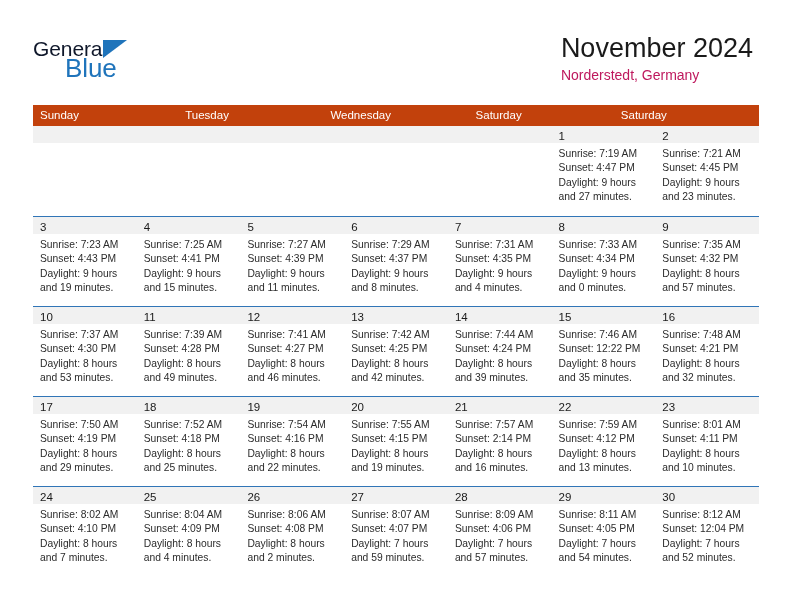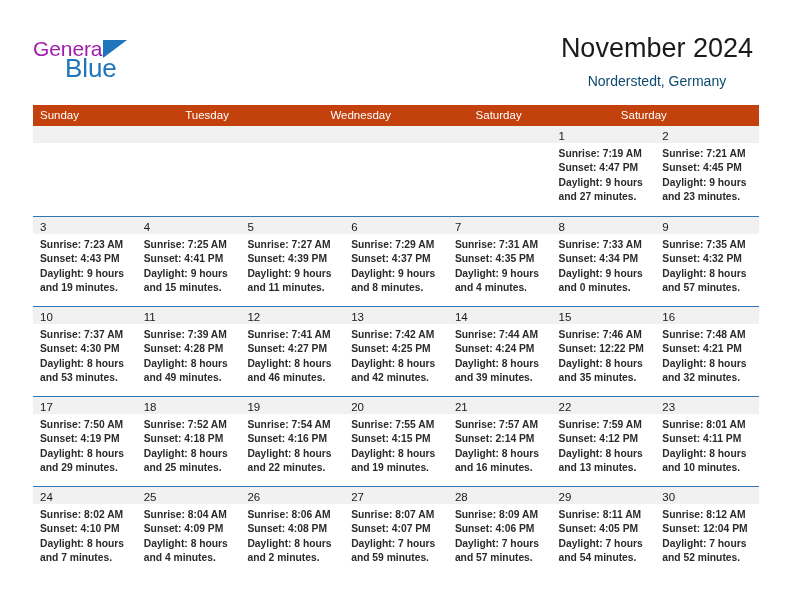--- a/index.html
+++ b/index.html
@@ -36,21 +36,21 @@
     left: 33px;
     top: 38px;
     width: 160px;
     height: 50px;
   }
   .logo-general {
     position: absolute;
     left: 0;
     top: 0;
     font-size: 21px;
-    color: #a21caf;
+    color: #0f172a;
     letter-spacing: -0.1px;
     line-height: 22px;
     font-family: "Liberation Sans", sans-serif;
   }
   .logo-tri {
     position: absolute;
     left: 70px;
     top: 2px;
     width: 0;
     height: 0;
@@ -65,35 +65,35 @@
     color: #1f74bb;
     line-height: 22px;
     letter-spacing: -0.1px;
     font-family: "Liberation Sans", sans-serif;
   }
 
   .title-block {
     position: absolute;
     right: 39px;
     top: 32px;
-    text-align: center;
+    text-align: left;
   }
   .cal-title {
     font-size: 27px;
     color: #1a1a1a;
     line-height: 32px;
     white-space: nowrap;
     font-weight: normal;
     margin: 0;
   }
   .cal-subtitle {
     font-size: 14px;
-    color: #0c4a6e;
+    color: #be185d;
     line-height: 18px;
-    margin-top: 8px;
+    margin-top: 2px;
     white-space: nowrap;
   }
 
   
   .calendar {
     position: absolute;
     left: 33px;
     top: 105px;
     width: 726px;
   }
@@ -147,21 +147,20 @@
 
   .daynum {
     font-size: 11.5px;
     color: #1a1a1a;
     line-height: 17px;
   }
 
   .detail {
     padding: 4px 6px 0 7px;
     box-sizing: border-box;
-    font-weight: bold;
   }
   .detail div {
     font-size: 10.3px;
     line-height: 14.3px;
     color: #2b2b2b;
     white-space: nowrap;
   }
 </style>
 </head>
 <body>

